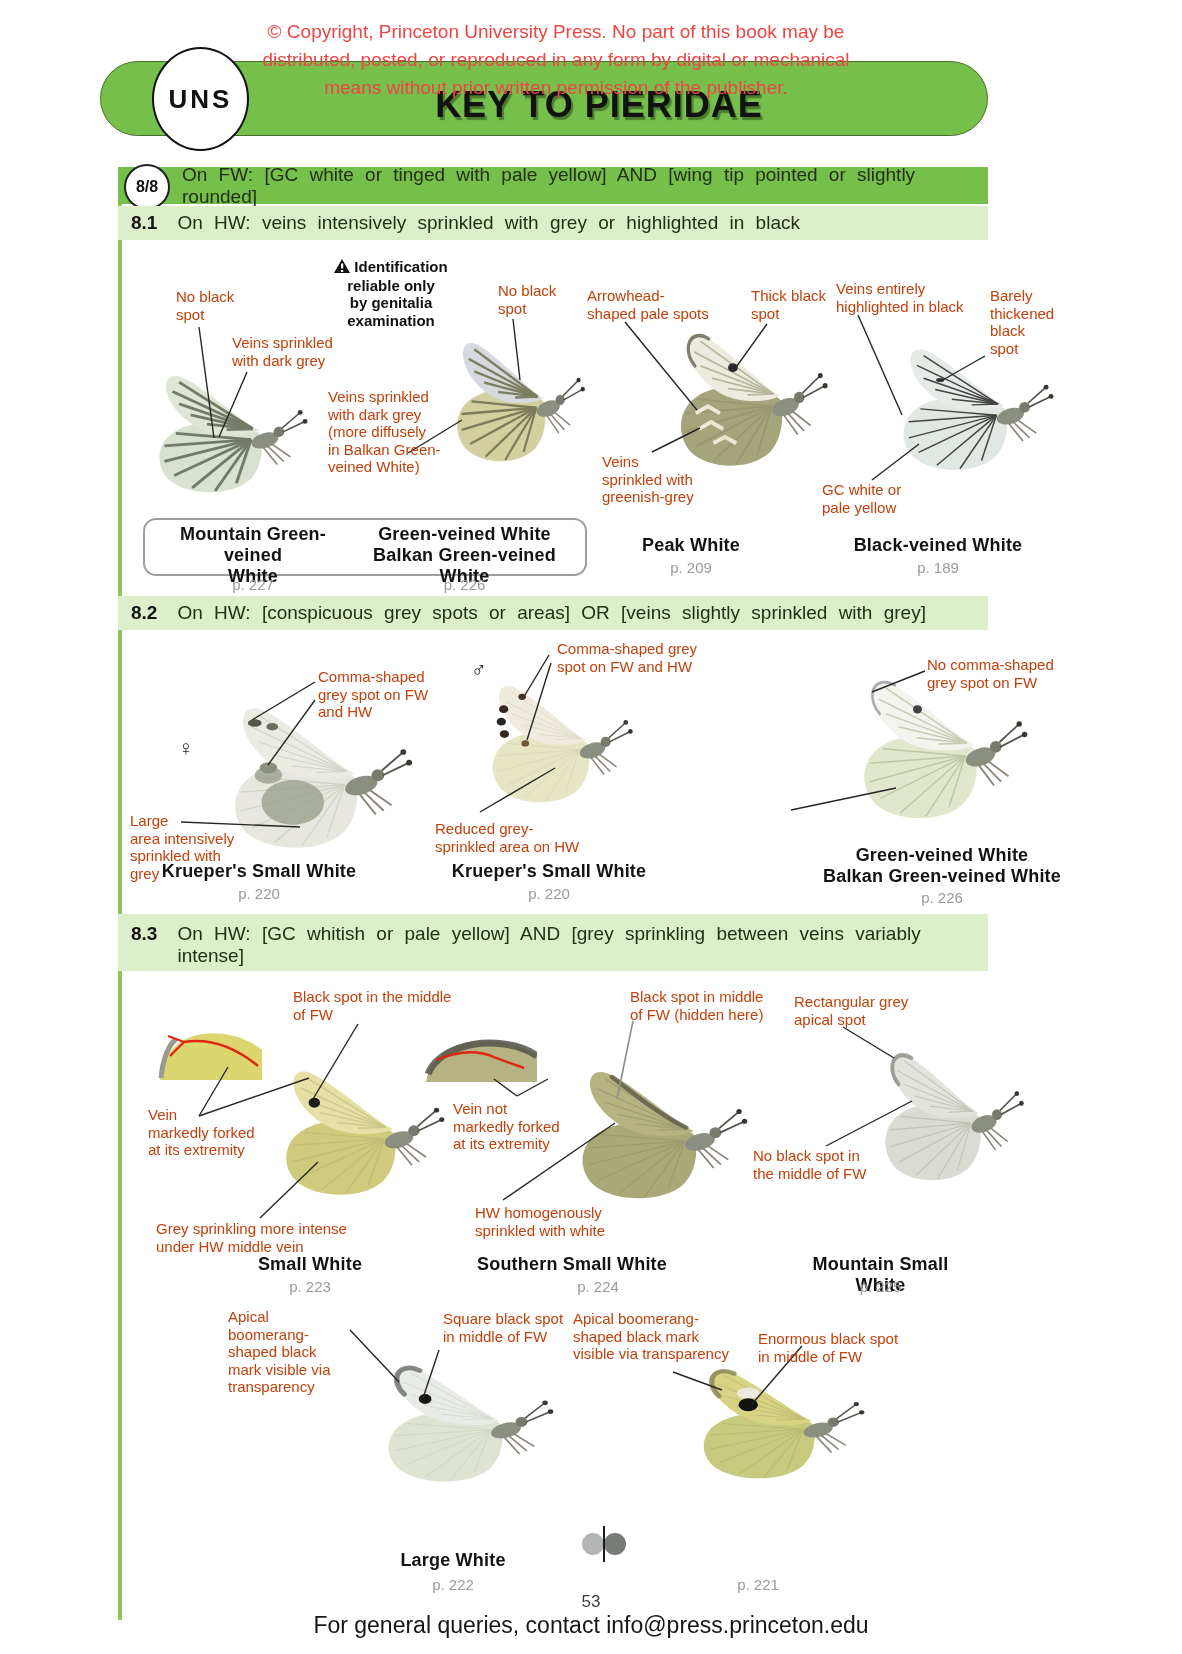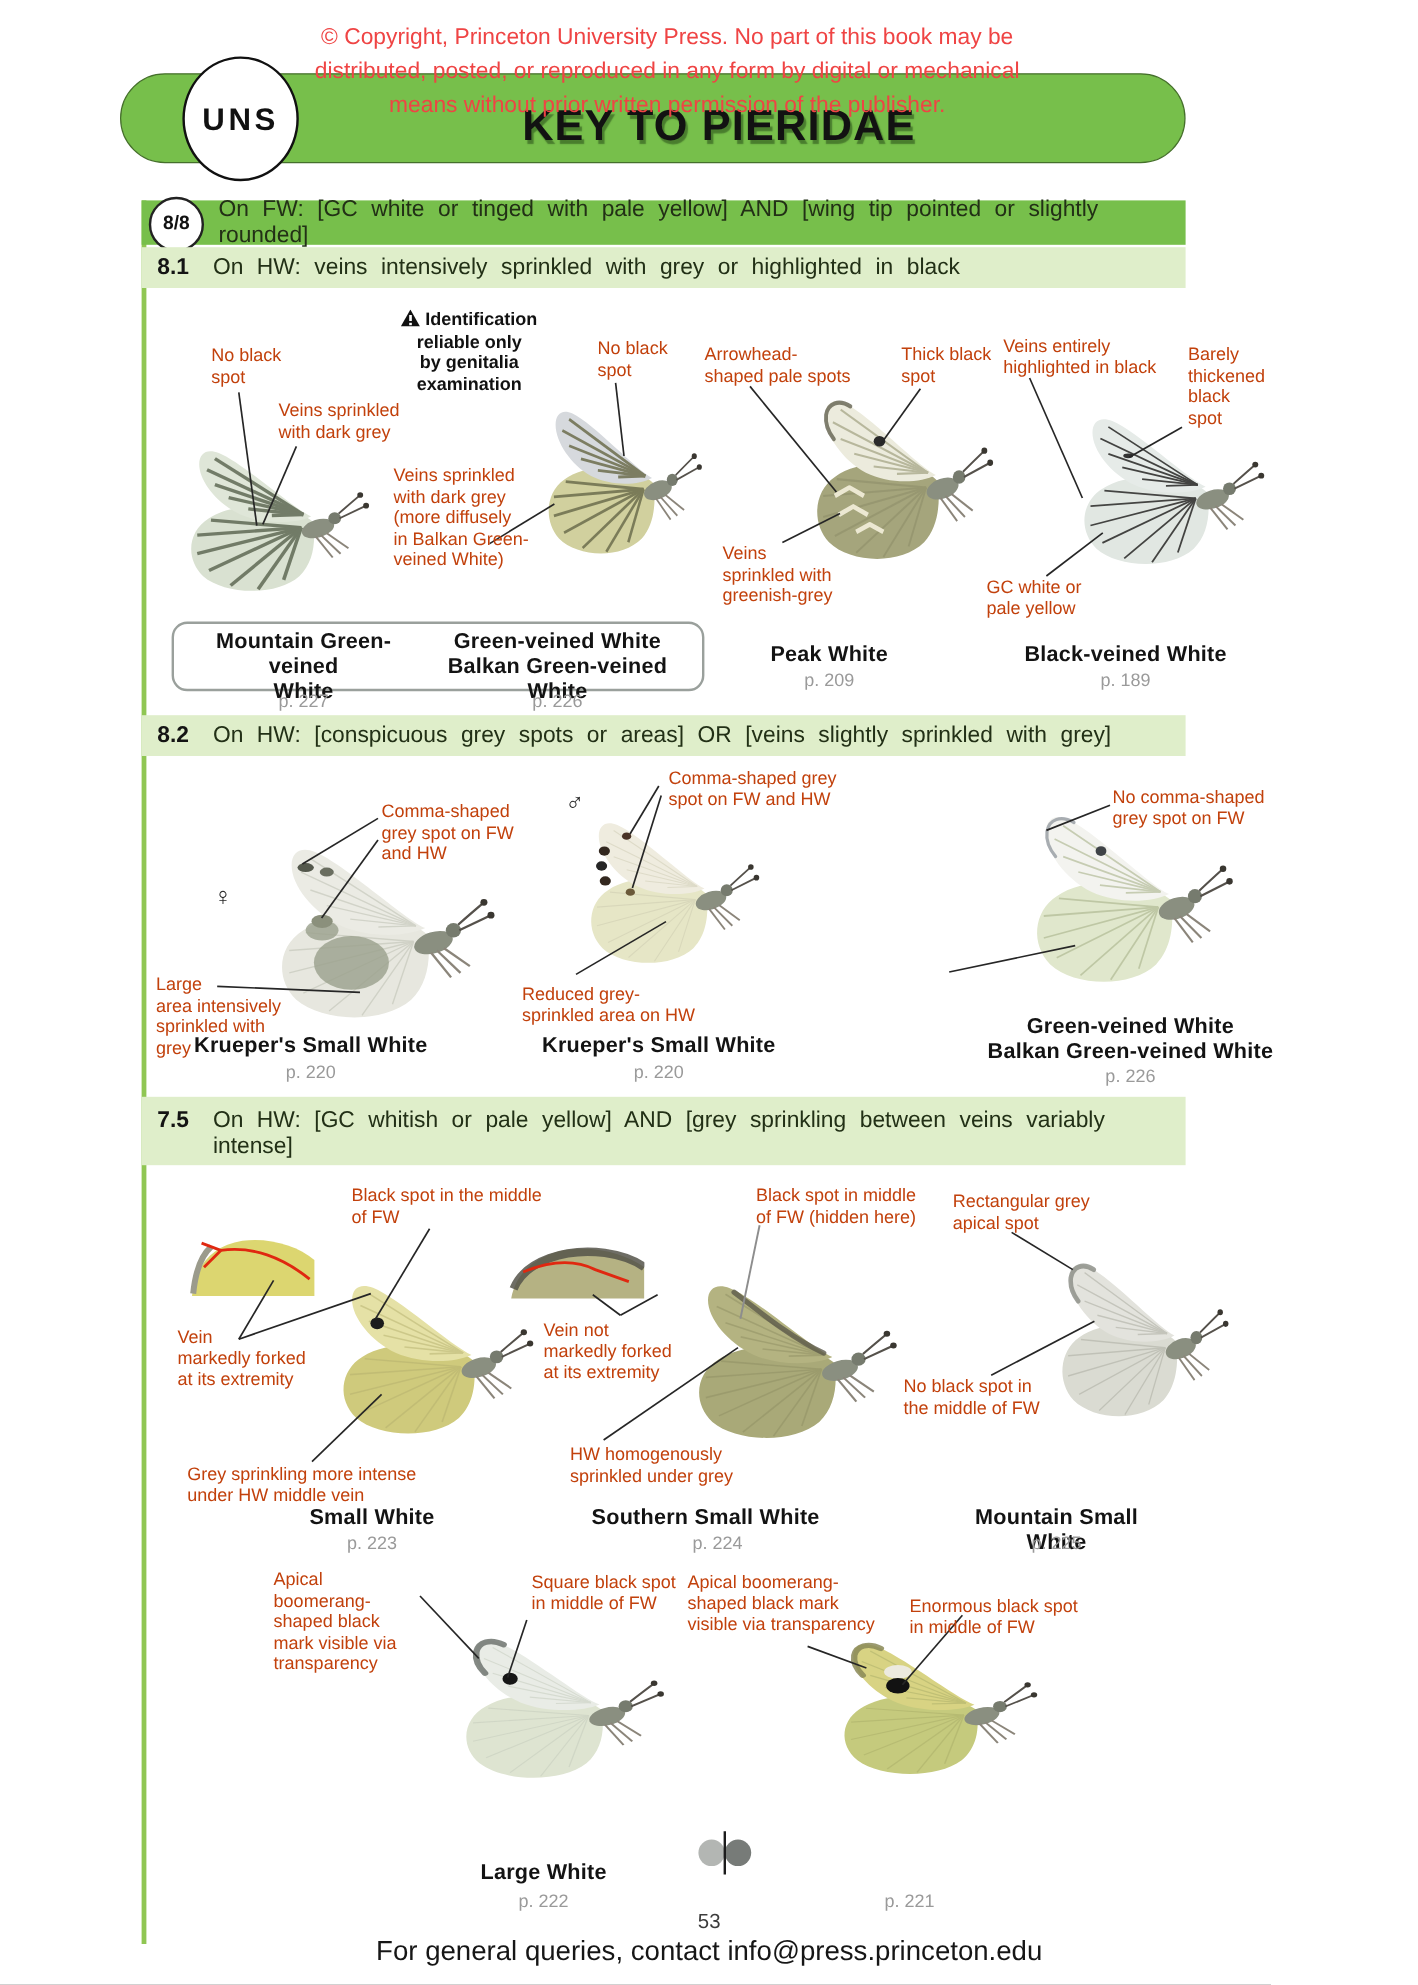--- a/index.html
+++ b/index.html
@@ -82,21 +82,21 @@
 
   <div class="bar sub" id="bar81">
     <span class="num">8.1</span>
     <span class="crit2">On HW: veins intensively sprinkled with grey or highlighted in black</span>
   </div>
   <div class="bar sub" id="bar82">
     <span class="num">8.2</span>
     <span class="crit2">On HW: [conspicuous grey spots or areas] OR [veins slightly sprinkled with grey]</span>
   </div>
   <div class="bar sub" id="bar83">
-    <span class="num">7.5</span>
+    <span class="num">8.3</span>
     <span class="crit2">On HW: [GC whitish or pale yellow] AND [grey sprinkling between veins variably intense]</span>
   </div>
 
   <div id="art">
       <svg viewBox="0 0 220 180" preserveAspectRatio="none" style="left: 130px; top: 365px; width: 180px; height: 140px;">
         <path d="M160,90 C142,72 82,66 54,86 C32,100 30,130 48,148 C70,168 122,170 146,148 C160,134 163,112 160,90 Z" fill="#d9e1d1"></path>
         <g stroke="#606a55" stroke-width="3.6" opacity="0.85">
           <line x1="148" y1="96" x2="56" y2="88"></line>
           <line x1="148" y1="96" x2="42" y2="104"></line>
           <line x1="148" y1="96" x2="42" y2="124"></line>
@@ -662,40 +662,40 @@
 markedly forked
 at its extremity</div>
   <div class="lbl" style="left:156px;top:1220px;width:195px">Grey sprinkling more intense
 under HW middle vein</div>
   <div class="lbl" style="left:630px;top:988px;width:145px">Black spot in middle
 of FW (hidden here)</div>
   <div class="lbl" style="left:453px;top:1100px;width:115px">Vein not
 markedly forked
 at its extremity</div>
   <div class="lbl" style="left:475px;top:1204px;width:170px">HW homogenously
-sprinkled under grey</div>
+sprinkled with white</div>
   <div class="lbl" style="left:794px;top:993px;width:120px">Rectangular grey
 apical spot</div>
   <div class="lbl" style="left:753px;top:1147px;width:120px">No black spot in
 the middle of FW</div>
   <div class="lbl" style="left:228px;top:1308px;width:120px">Apical boomerang-
 shaped black
 mark visible via
 transparency</div>
   <div class="lbl" style="left:443px;top:1310px;width:140px">Square black spot
 in middle of FW</div>
   <div class="lbl" style="left:573px;top:1310px;width:180px">Apical boomerang-
 shaped black mark
 visible via transparency</div>
   <div class="lbl" style="left:758px;top:1330px;width:155px">Enormous black spot
 in middle of FW</div>
 
   <div class="name" style="left:220px;top:1254px;width:180px">Small White</div>
   <div class="pnum" style="left:220px;top:1278px;width:180px">p. 223</div>
-  <div class="name" style="left:488px;top:1254px;width:200px">Southern Small White</div>
+  <div class="name" style="left:472px;top:1254px;width:200px">Southern Small White</div>
   <div class="pnum" style="left:498px;top:1278px;width:200px">p. 224</div>
   <div class="name" style="left:788px;top:1254px;width:185px">Mountain Small White</div>
   <div class="pnum" style="left:788px;top:1278px;width:185px">p. 225</div>
   <div class="name" style="left:363px;top:1550px;width:180px">Large White</div>
   <div class="pnum" style="left:363px;top:1576px;width:180px">p. 222</div>
   <div class="pnum" style="left:644px;top:1576px;width:228px">p. 221</div>
 
   <div class="disticon">
     <svg width="48" height="40" viewBox="0 0 48 40">
       <circle cx="13" cy="20" r="11" fill="#b3b6b3"></circle>

